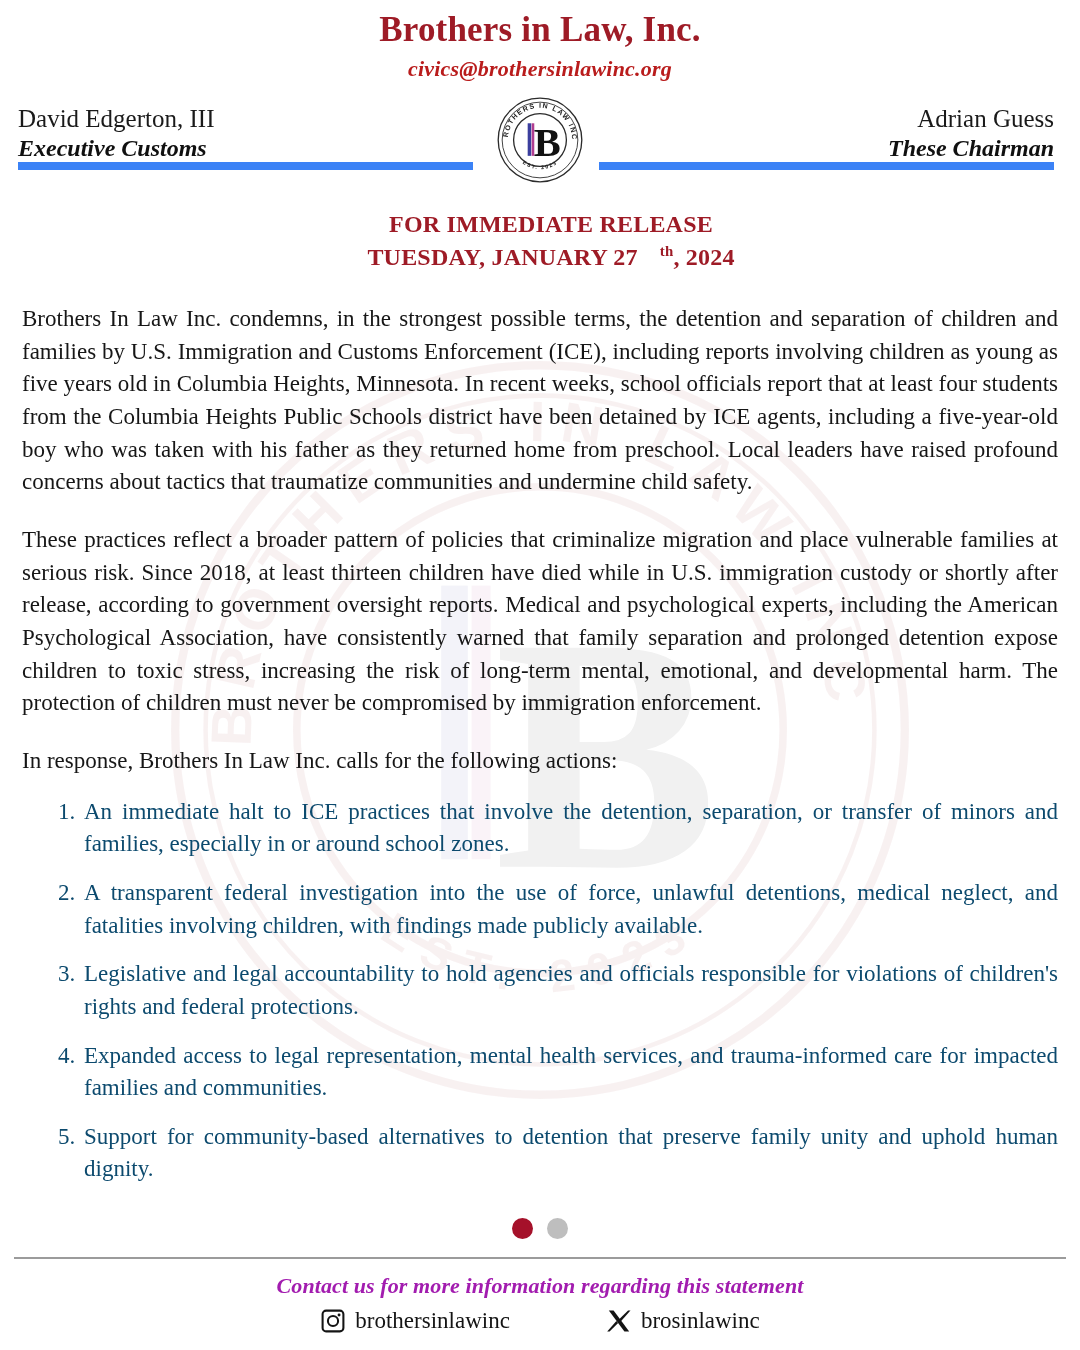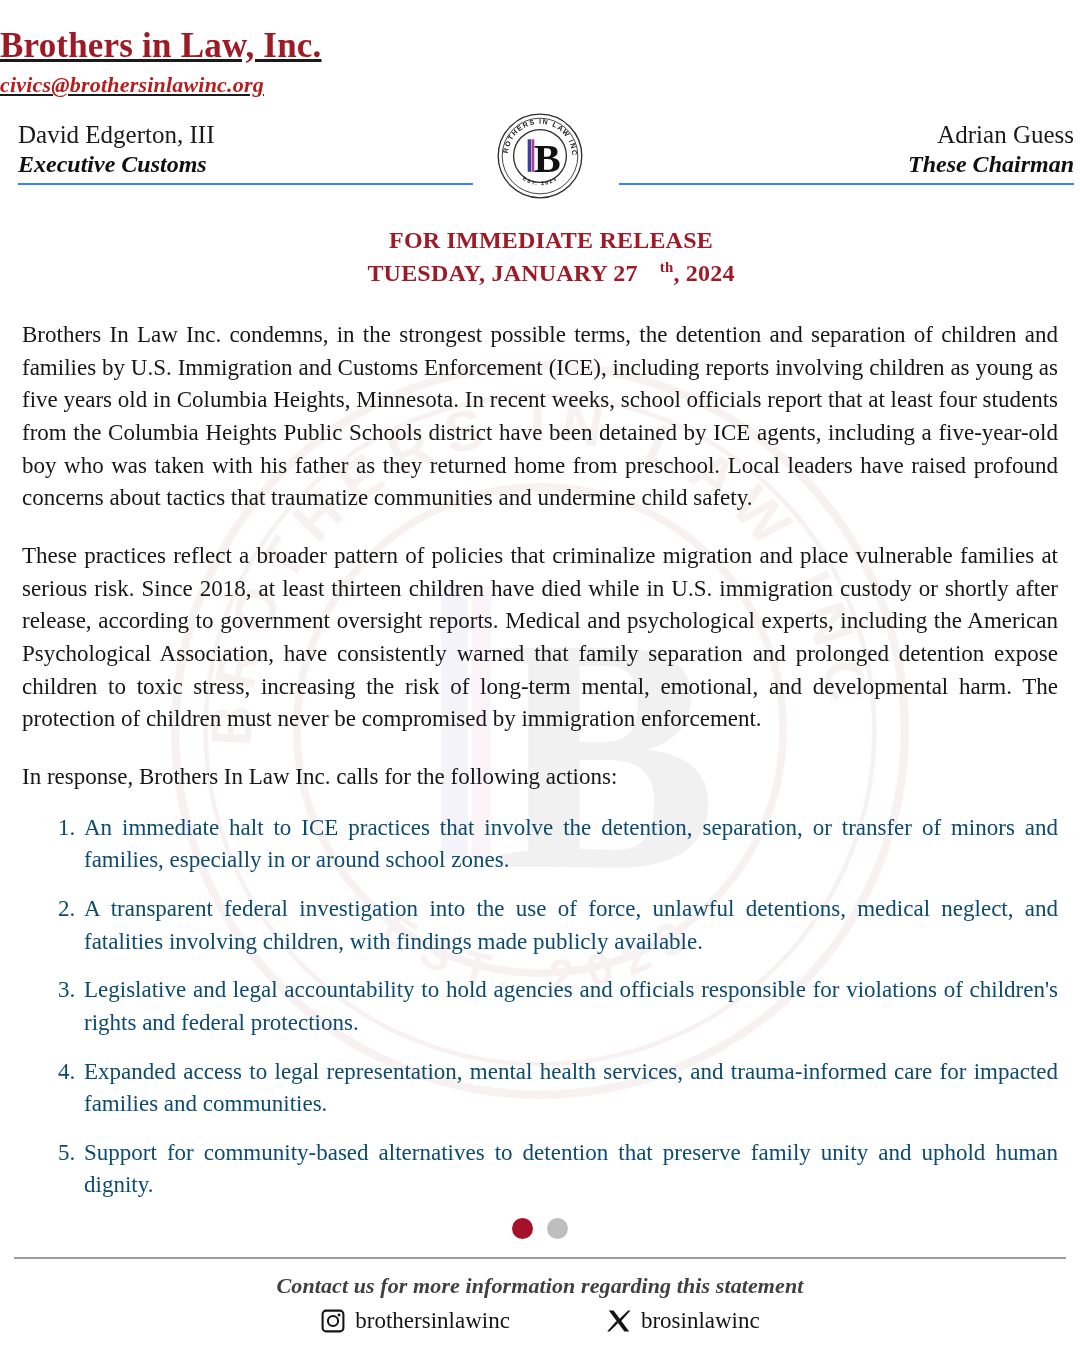--- a/index.html
+++ b/index.html
@@ -27,21 +27,21 @@
     height:760px;
     opacity:0.055;
     pointer-events:none;
     z-index:0;
   }
   .watermark svg { width:100%; height:100%; display:block; }
 
   .page { position:relative; z-index:2; width:1080px; height:1350px; }
 
   
-  .letterhead { padding-top:26px; text-align:left;text-decoration:underline; }
+  .letterhead { padding-top:10px; text-align:center; }
   .org-name {
     font-size:35px;
     font-weight:bold;
     color:#9e1b26;
     letter-spacing:0.2px;
     line-height:1.15;
   }
   .org-email {
     font-size:22px;
     font-style:italic;
@@ -55,25 +55,24 @@
   .officers {
     position:relative;
     margin-top:22px;
     height:78px;
     padding:0 18px;
   }
   .officer {
     position:absolute;
     top:0;
     width:455px;
-    padding-bottom:5px;
-    border-bottom:2px solid #3b82f6;
+    border-bottom:8px solid #3b82f6;
   }
   .officer.left  { left:18px;  text-align:left; }
-  .officer.right { right:6px; text-align:right; }
+  .officer.right { right:26px; text-align:right; }
   .officer-name {
     font-size:25px;
     line-height:1.18;
     color:#1a1a1a;
   }
   .officer-title {
     font-size:24px;
     font-style:italic;
     font-weight:bold;
     line-height:1.18;
@@ -163,21 +162,21 @@
   .footer-rule {
     height:2px;
     background:#9b9b9b;
     margin-bottom:14px;
   }
   .footer-tagline {
     text-align:center;
     font-style:italic;
     font-weight:bold;
     font-size:22px;
-    color:#404040;
+    color:#a21caf;
     letter-spacing:0.1px;
   }
   .socials {
     margin-top:9px;
     display:flex;
     justify-content:center;
     gap:96px;
     align-items:flex-start;
   }
   .social {

